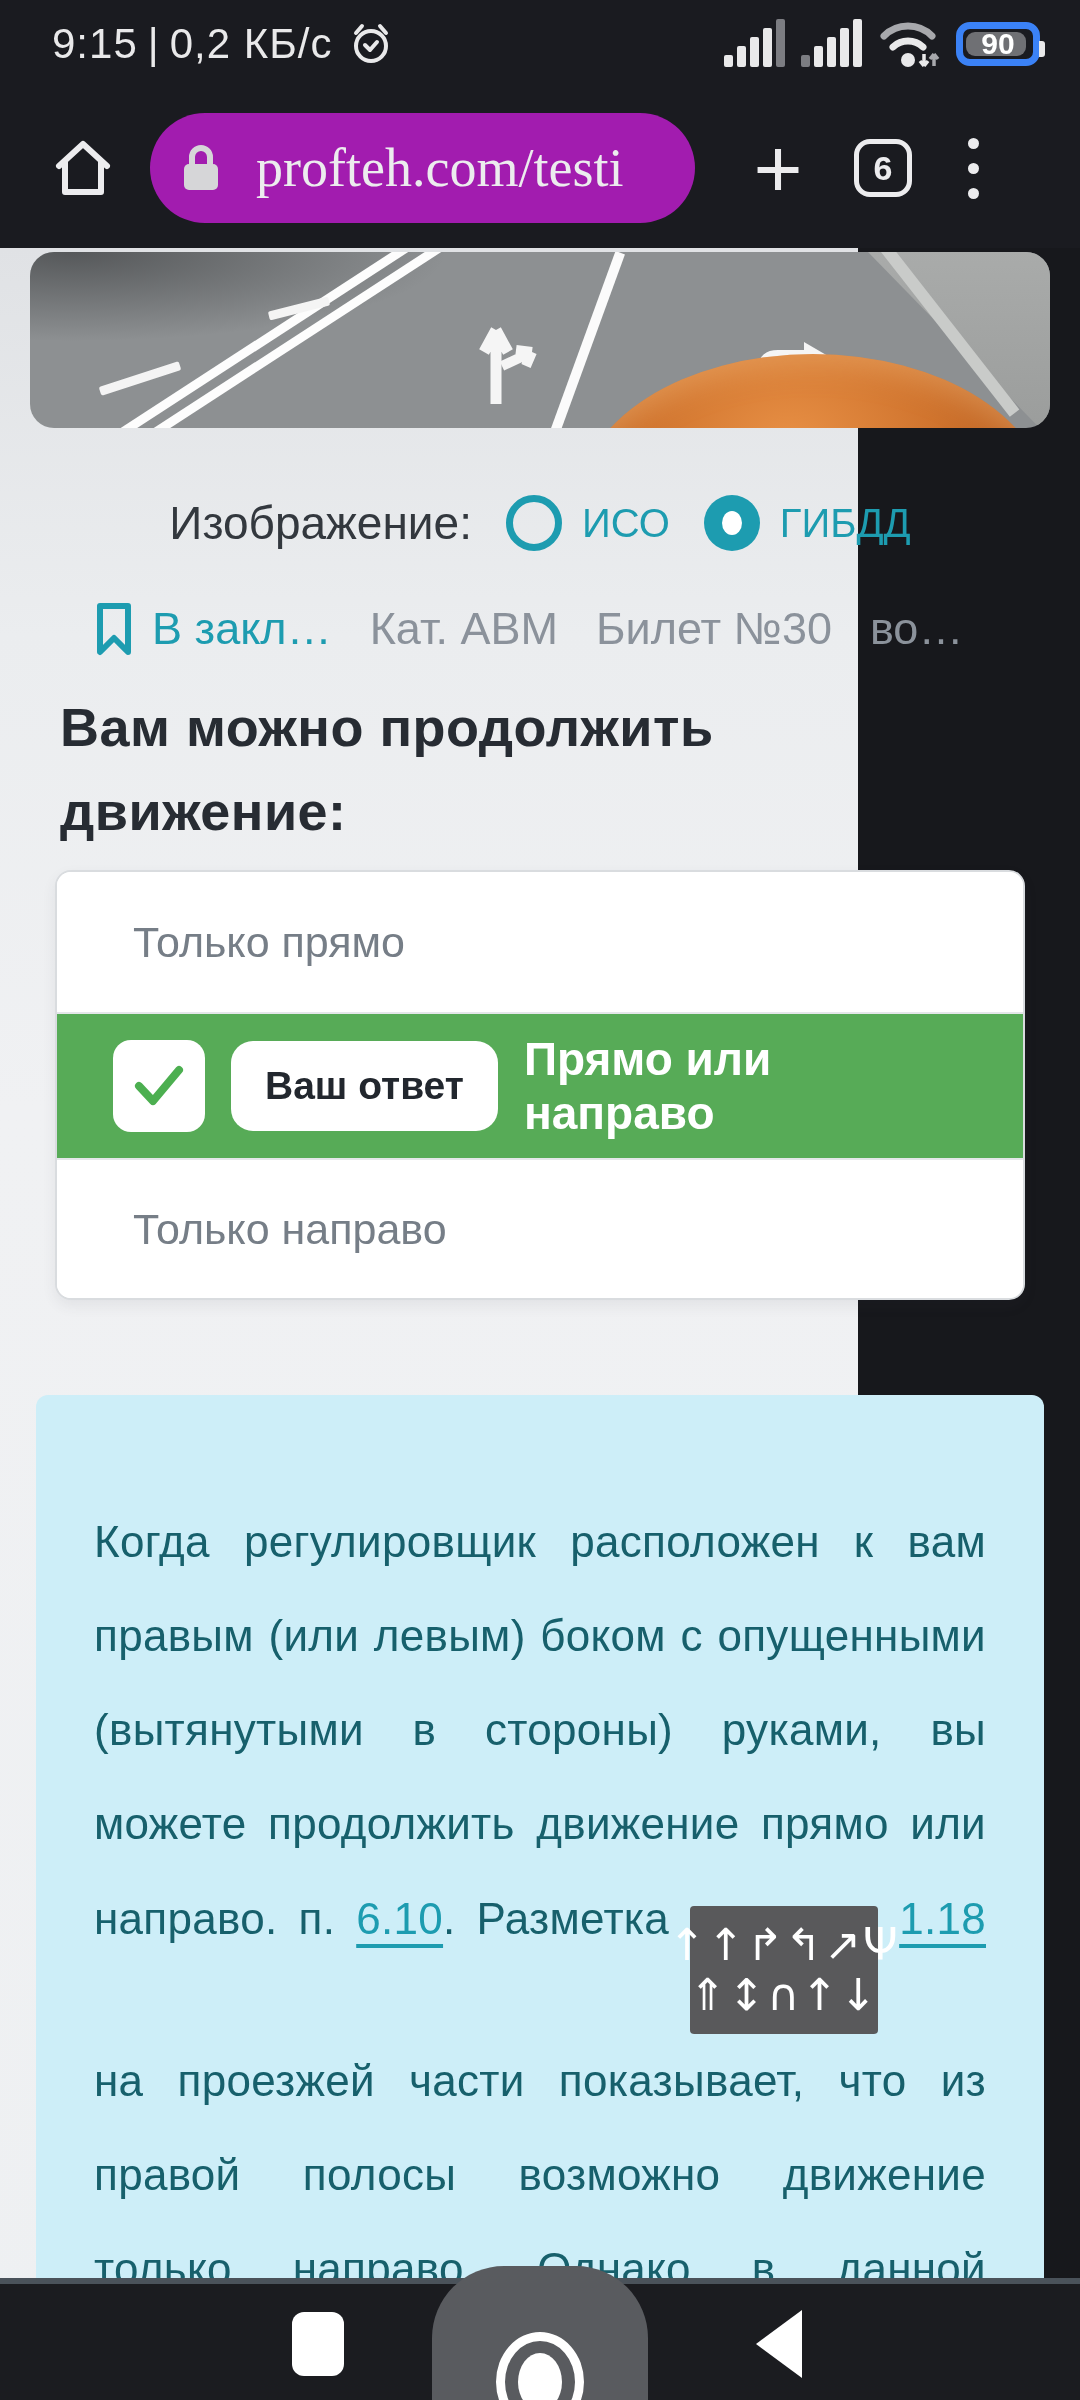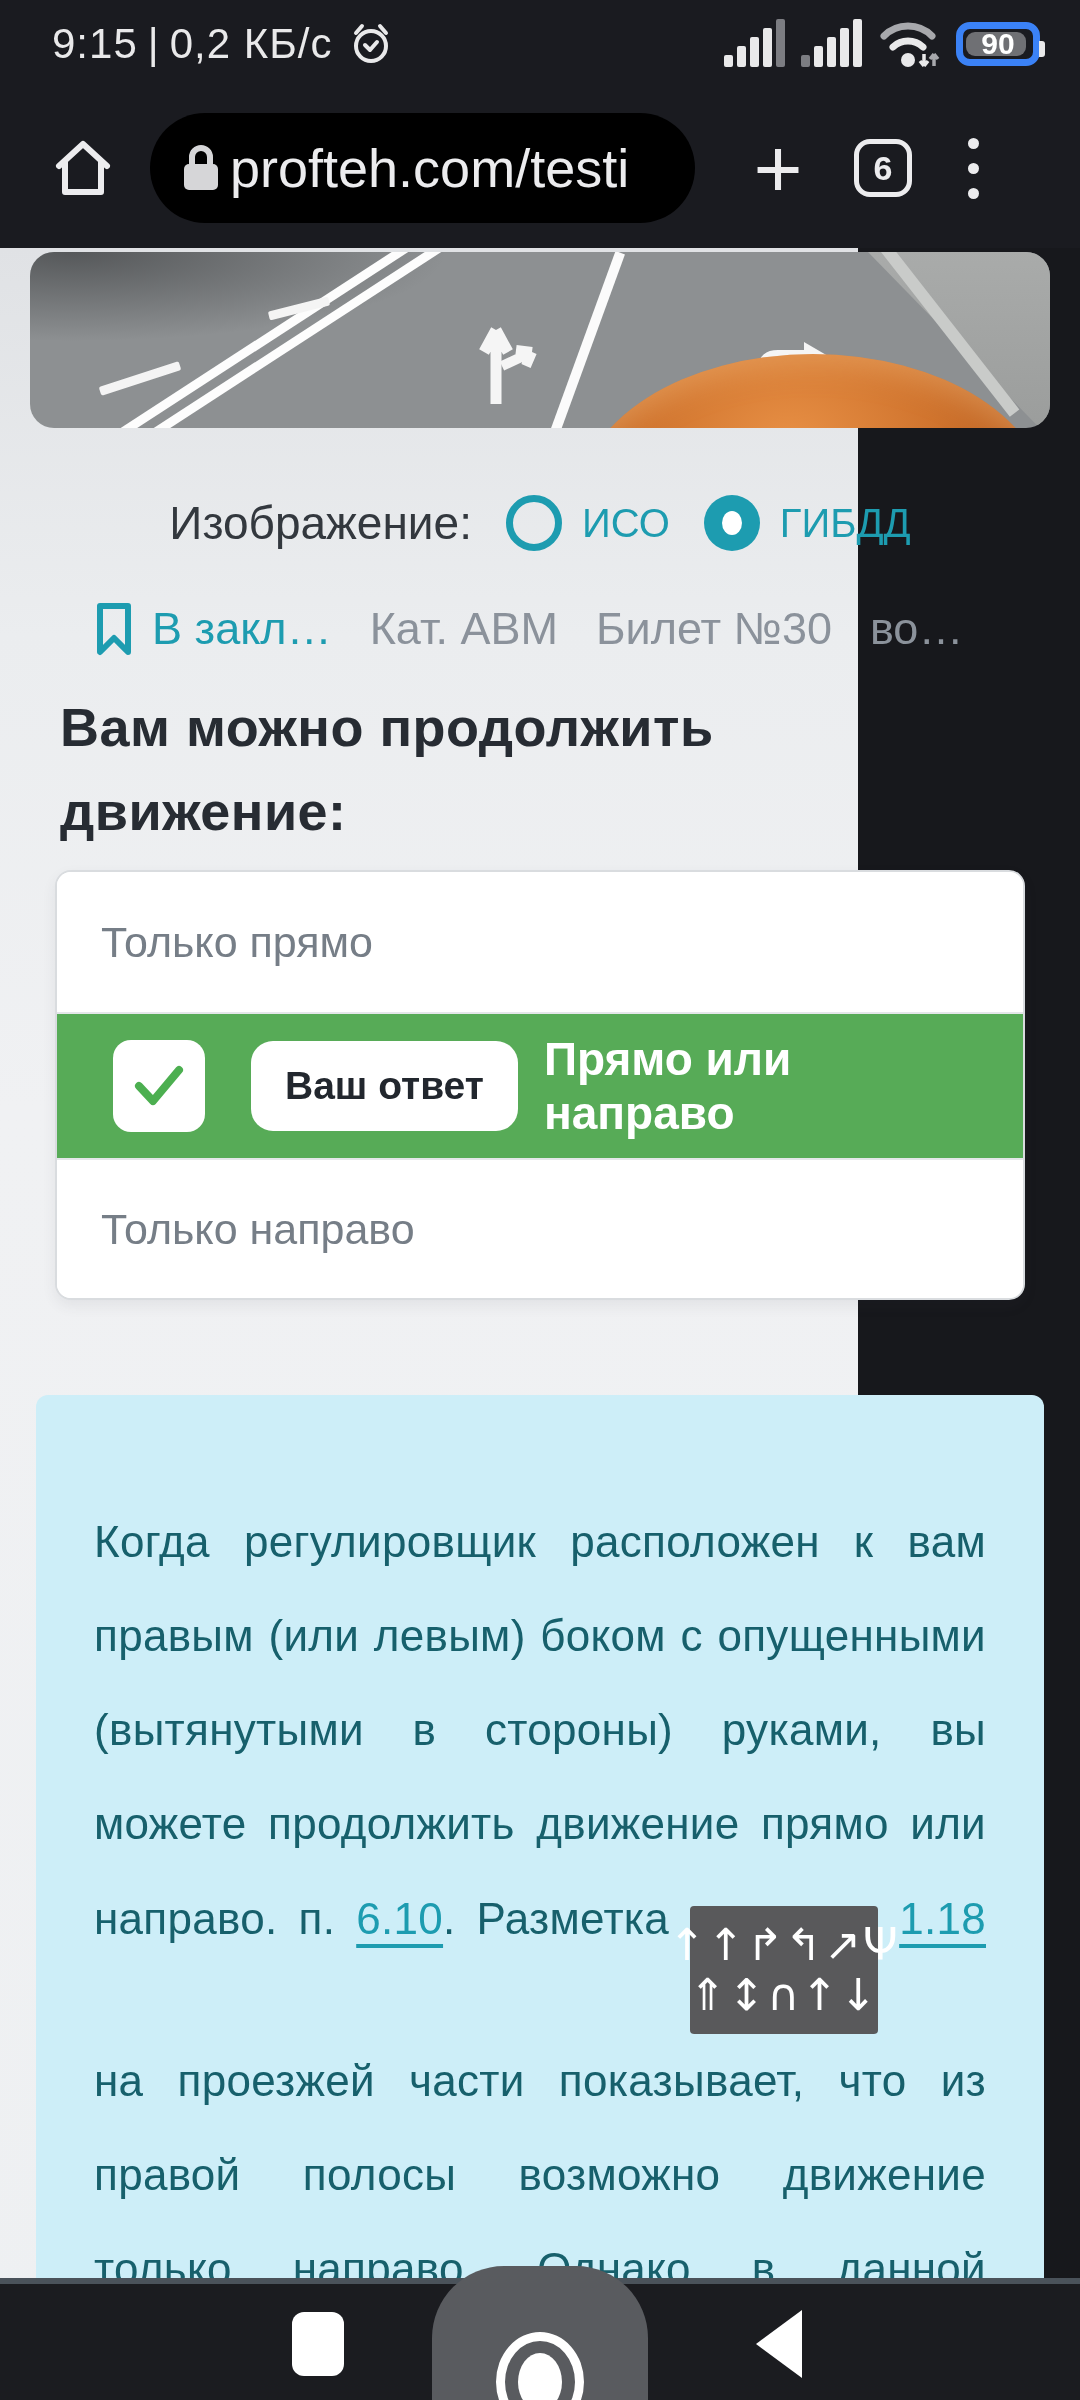--- a/index.html
+++ b/index.html
@@ -18,22 +18,22 @@
   .batt { position:relative; width:84px; height:44px; border:7px solid #3b82f6; border-radius:14px;
     display:flex; align-items:center; justify-content:center; }
   .batt .fill { position:absolute; left:3px; top:3px; bottom:3px; width:85%; background:#6f7074; border-radius:9px; }
   .batt .pct { position:relative; font-size:30px; font-weight:700; color:#fff; }
   .batt:after { content:""; position:absolute; right:-12px; top:12px; width:6px; height:16px;
     background:#e9e9ea; border-radius:0 3px 3px 0; }
 
   
   .toolbar { position:absolute; left:0; top:88px; width:1080px; height:160px; background:#1a1b20;
     display:flex; align-items:center; }
-  .url-pill { display:flex; align-items:center; gap:8px; background:#000000; border-radius:60px;
-    height:110px; width:545px; margin-left:12px; padding:0 30px; overflow:hidden; }
+  .url-pill { display:flex; align-items:center; gap:34px; background:#a21caf; border-radius:60px;
+    height:110px; width:545px; margin-left:12px; padding:0 30px; overflow:hidden;font-family:Liberation Serif, serif; }
   .url-text { color:#ececee; font-size:54px; white-space:nowrap; }
   .tb-icon { display:flex; align-items:center; justify-content:center; }
   .home-btn { width:110px; margin-left:28px; }
   .plus-btn { color:#ececee; font-size:84px; font-weight:300; width:110px; margin-left:28px; line-height:0; }
   .tab-btn { width:100px; }
   .tab-box { width:58px; height:58px; border:5px solid #ececee; border-radius:16px;
     display:flex; align-items:center; justify-content:center; color:#ececee; font-size:34px; font-weight:700; }
   .menu-btn { width:80px; flex-direction:column; gap:14px; display:flex; align-items:center; }
   .menu-btn b { width:11px; height:11px; border-radius:50%; background:#ececee; }
 
@@ -80,29 +80,29 @@
     font-size:45px; color:#8b929b; white-space:nowrap; }
   .crumbs .fav { display:flex; align-items:center; gap:16px; color:#1d9cb0; font-weight:500; }
 
   
   .question { position:absolute; left:60px; top:438px; width:940px; font-size:54px; line-height:1.55;
     font-weight:600; color:#272c33; letter-spacing:.5px; }
 
   
   .answers { position:absolute; left:55px; top:622px; width:970px; background:#fff;
     border:2px solid #d9dcdf; border-radius:16px; box-shadow:0 6px 14px rgba(60,70,80,.08); overflow:hidden; }
-  .opt { height:140px; display:flex; align-items:center; padding:0 44px;
+  .opt { height:140px; display:flex; align-items:center; padding:0 76px;
     font-size:43px; color:#767e87; background:#fff; }
   .opt + .opt-sel, .opt-sel + .opt { border-top:2px solid #e4e7e9; }
   .opt-sel { height:146px; display:flex; align-items:center; background:#57ab57;
     margin:0 -2px; padding:0 58px; gap:26px; }
   .check-tile { width:92px; height:92px; background:#fff; border-radius:18px;
     display:flex; align-items:center; justify-content:center; flex:none; }
   .your-badge { background:#fff; border-radius:22px; height:90px; padding:0 34px;
-    display:flex; align-items:center; font-size:39px; font-weight:700; color:#22272e; flex:none;margin-left:20px; }
+    display:flex; align-items:center; font-size:39px; font-weight:700; color:#22272e; flex:none; }
   .opt-sel .lbl { color:#fff; font-size:46px;font-weight:bold; }
 
   
   .explain { position:absolute; left:36px; top:1147px; width:1008px; height:1010px;
     background:#cdeef8; border-radius:12px; padding:100px 58px 0 58px; }
   .explain p { font-size:44px; line-height:2.14; color:#17606c; text-align:justify; letter-spacing:.3px; }
   .explain a { color:#1d9cb0; text-decoration:underline; text-decoration-thickness:4px;
     text-underline-offset:10px; cursor:pointer; }
   .marking-thumb { display:inline-flex; flex-direction:column; align-items:center; justify-content:center;
     width:188px; height:128px; background:#59595b; border-radius:4px; vertical-align:-26px;

